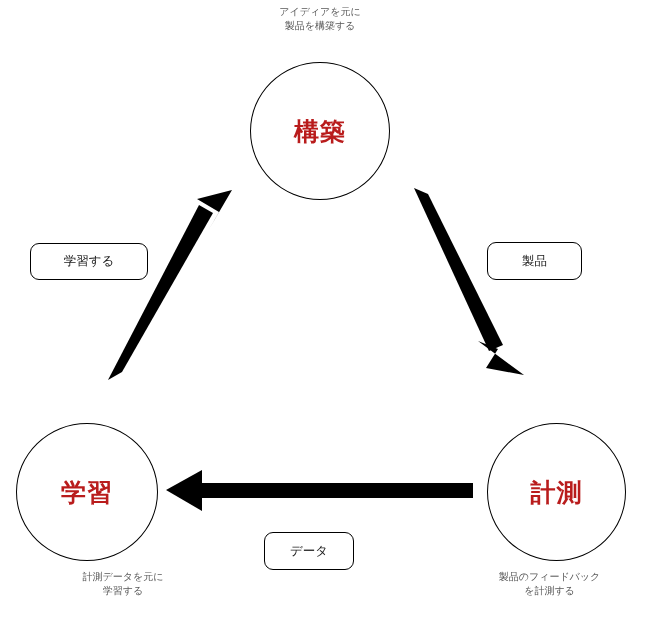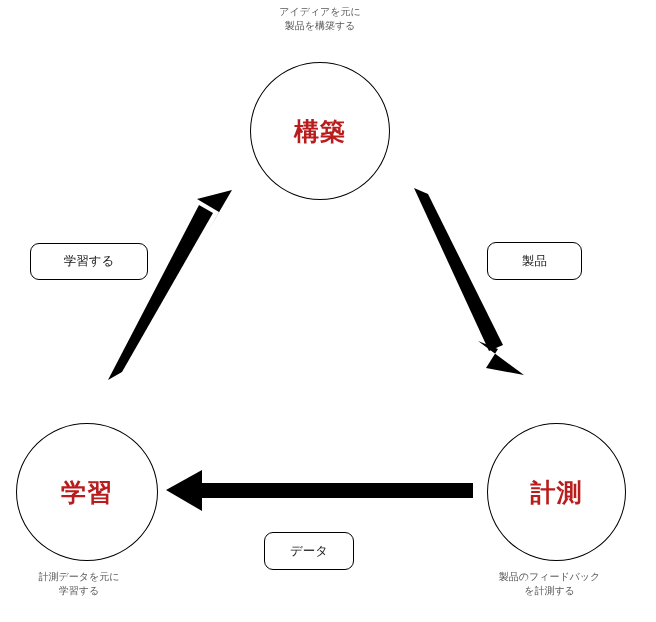--- a/index.html
+++ b/index.html
@@ -79,21 +79,21 @@
   .caption {
     position: absolute;
     color: #595959;
     font-size: 10px;
     line-height: 1.42;
     text-align: center;
     white-space: pre-line;
     user-select: none;
   }
   #caption-build   { left: 195px; top: 5px;   width: 250px; }
-  #caption-learn   { left: 0px;   top: 570px; width: 158px; }
+  #caption-learn   { left: 0px;   top: 570px; width: 158px; padding-left: 44px; }
   #caption-measure { left: 443px; top: 570px; width: 213px; }
 </style>
 </head>
 <body>
 
 <div id="stage">
 
   <svg id="diagram-svg" viewBox="0 0 656 622" aria-hidden="true">
 
     <g>

